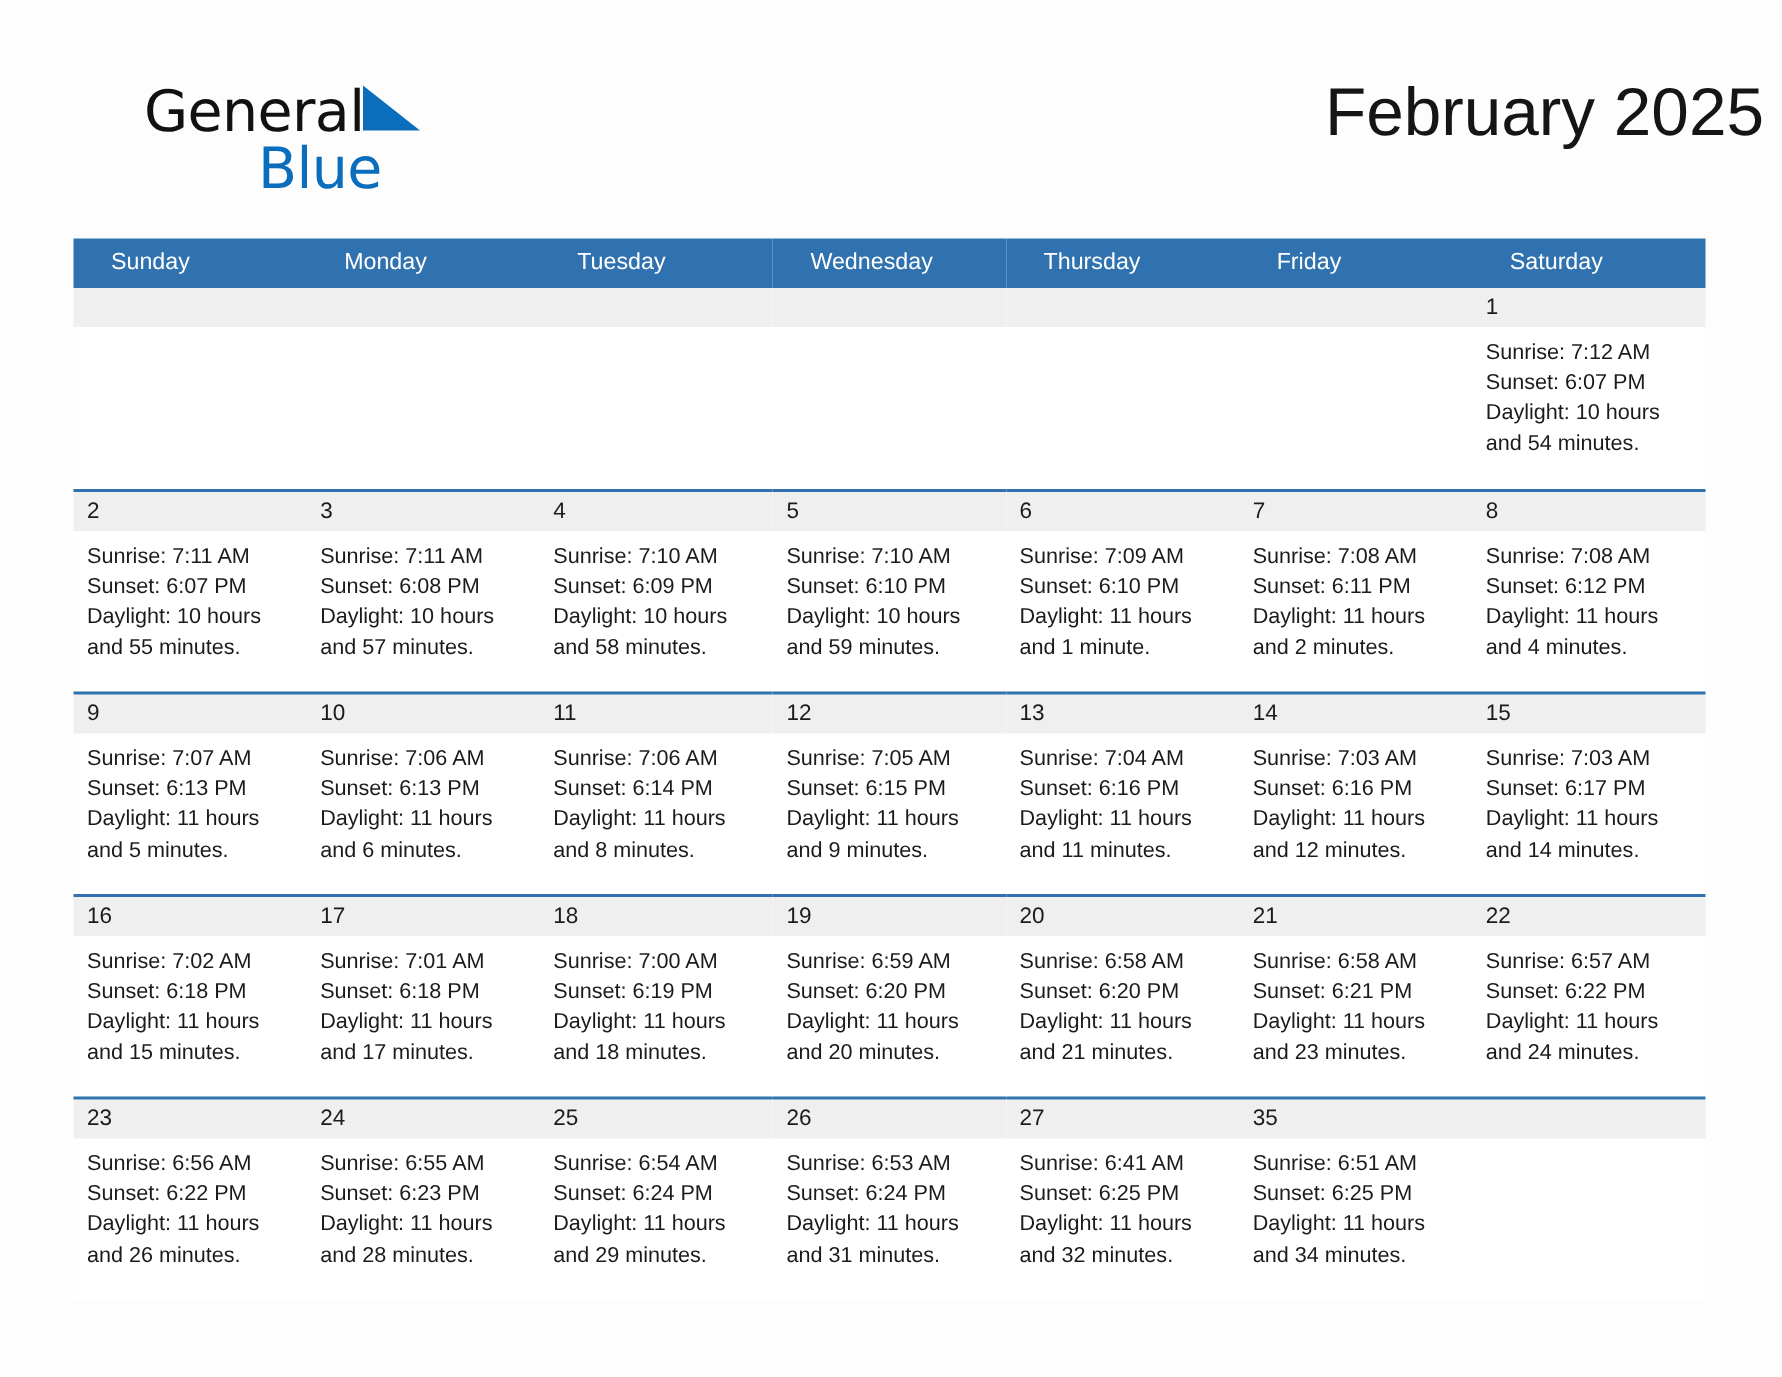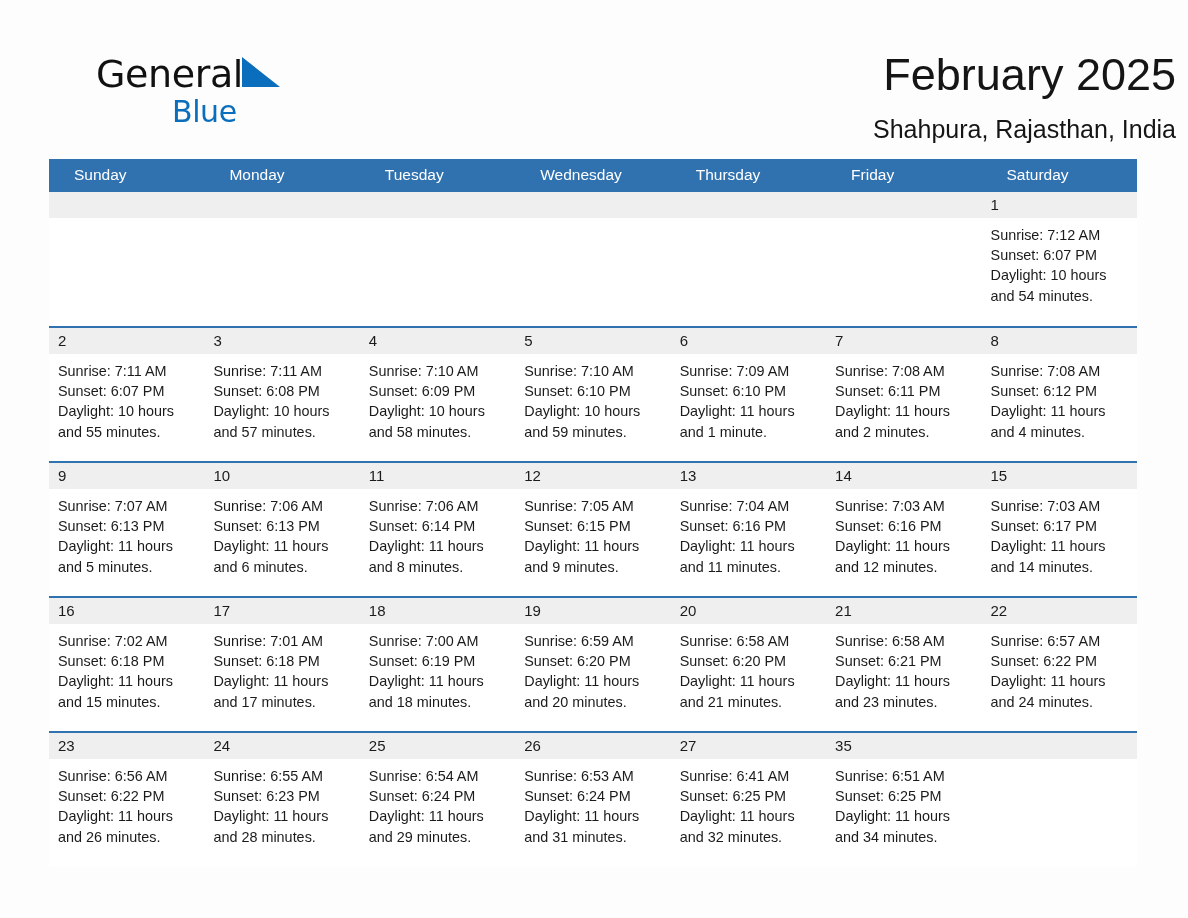--- a/index.html
+++ b/index.html
@@ -54,21 +54,21 @@
     vertical-align: -2px;
     margin-left: -3px;
   }
   .brand-row2 {
     margin-top: -6px;
     margin-left: 76px;
     height: 44px;
     line-height: 44px;
   }
   .brand-blue {
-    font-size: 30px;
+    font-size: 38px;
     letter-spacing: -0.4px;
     color: #0a6ebd;
     font-family: "DejaVu Sans", sans-serif;
   }
 
   .title-block {
     position: absolute;
     right: 51px;
     top: 48px;
     text-align: right;
@@ -165,21 +165,20 @@
               <polygon points="2,2 40,32 2,32" fill="#0a6ebd"></polygon>
             </svg></span>
       </div>
       <div class="brand-row2">
         <span class="brand-blue">Blue</span>
       </div>
     </div>
 
     <div class="title-block">
       <div class="month-title">February 2025</div>
-      <div class="location-title">Shahpura, Rajasthan, India</div>
     </div>
 
   </div>
 
   <table class="calendar">
     <colgroup>
       <col>
         <col>
         <col>
         <col>

